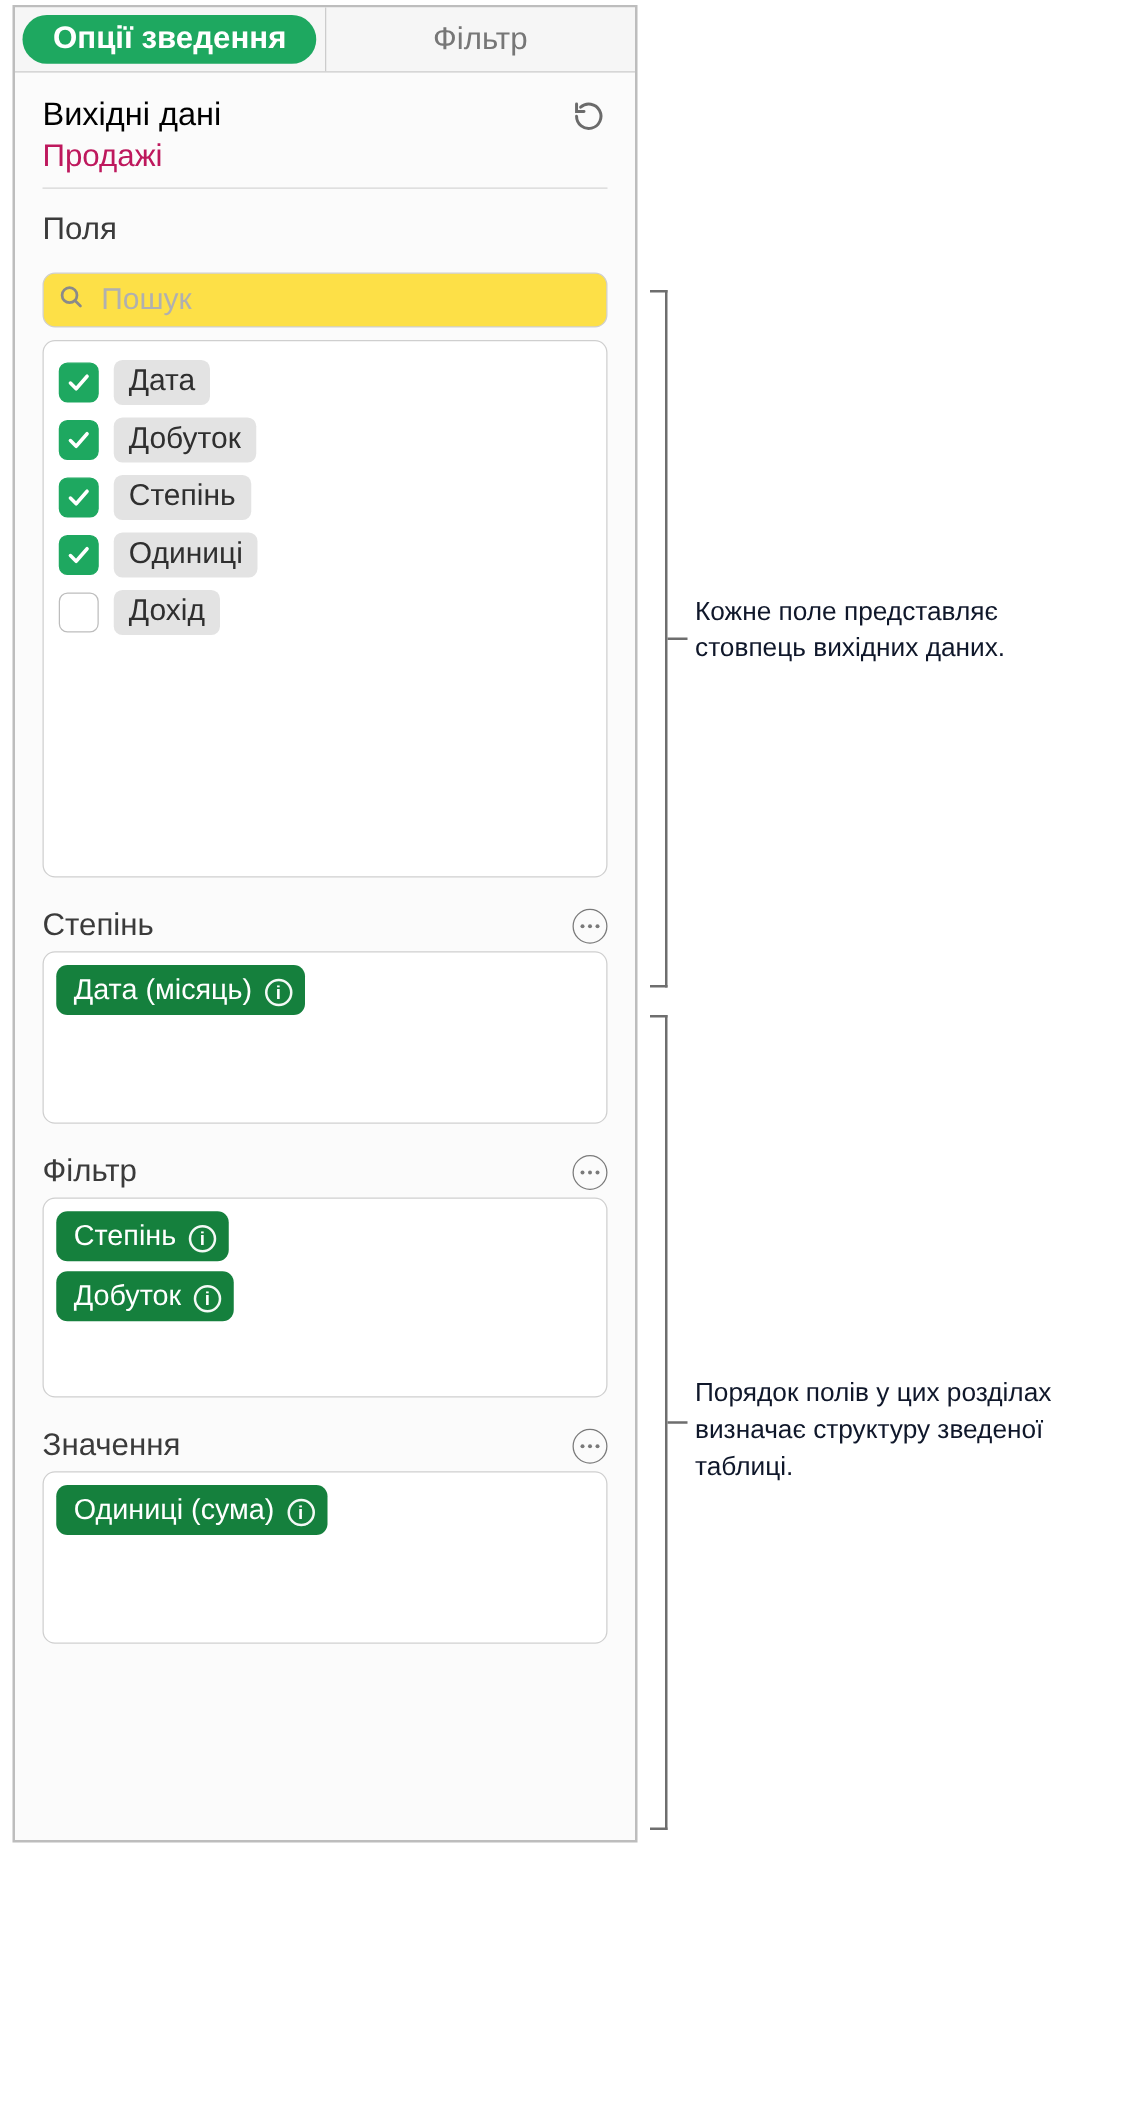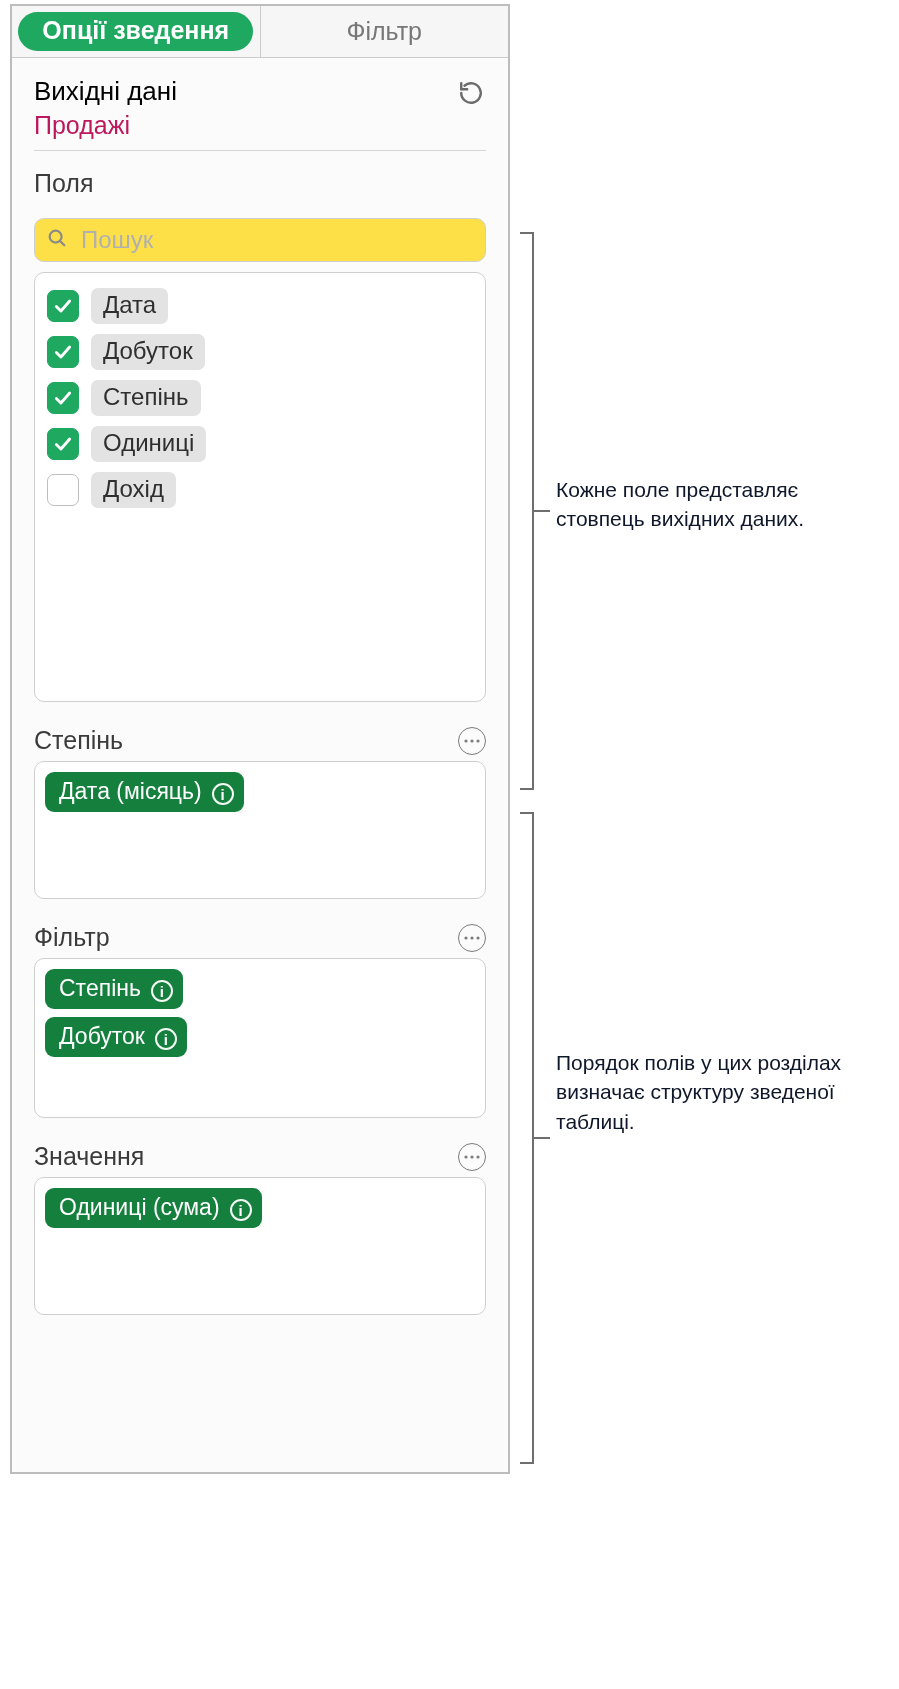--- a/index.html
+++ b/index.html
@@ -367,13 +367,13 @@
 
   </div>
 </div>
 
 <div class="callout-bracket" style="left:520px; top:232px; height:558px;"></div>
 <div class="callout-line" style="left:534px; top:510px; width:16px;"></div>
 <div class="callout-text" style="left:556px; top:475px; width:320px;">Кожне поле представляє стовпець вихідних даних.</div>
 
 <div class="callout-bracket" style="left:520px; top:812px; height:652px;"></div>
 <div class="callout-line" style="left:534px; top:1137px; width:16px;"></div>
-<div class="callout-text" style="left:556px; top:1048px; width:330px;">Порядок полів у цих розділах визначає структуру зведеної таблиці.</div>
+<div class="callout-text" style="left:556px; top:1100px; width:330px;">Порядок полів у цих розділах визначає структуру зведеної таблиці.</div>
 
 </body></html>

